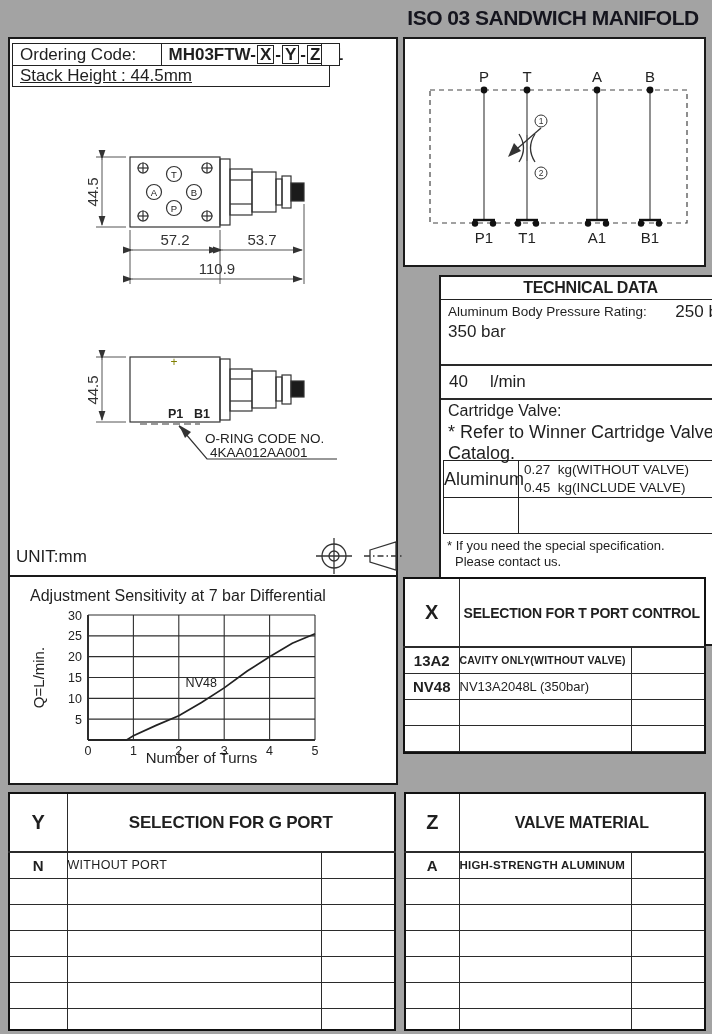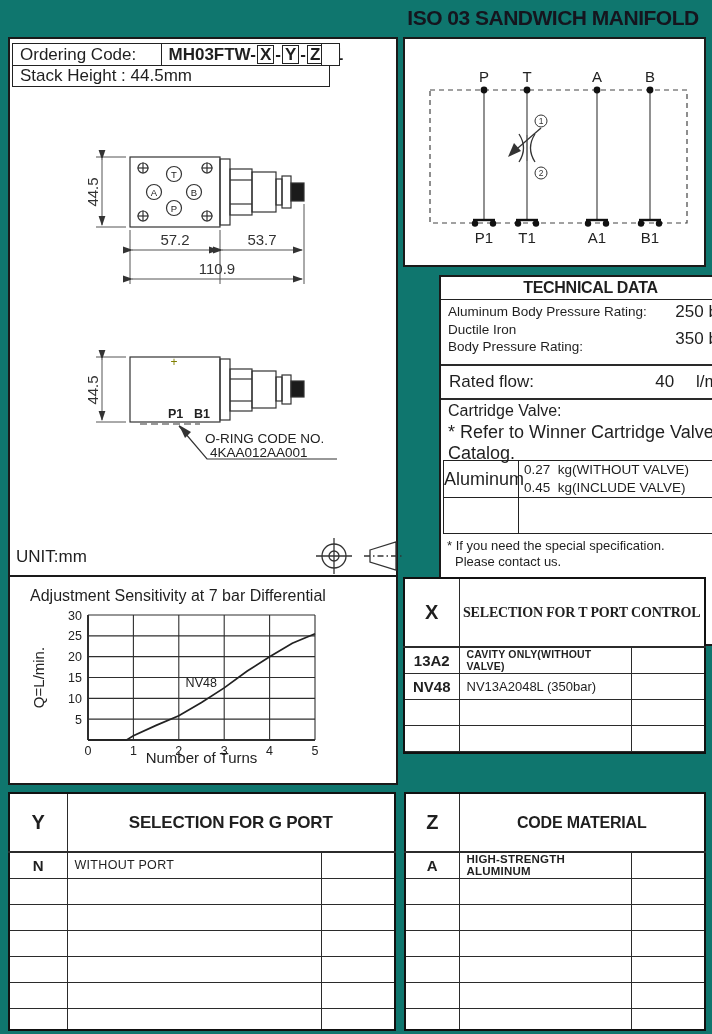--- a/index.html
+++ b/index.html
@@ -1,35 +1,35 @@
 <!DOCTYPE html>
 <html><head>
 <meta charset="utf-8">
 <style>
   * { margin:0; padding:0; box-sizing:border-box; }
   html,body { background:#fff; }
   body { font-family:"Liberation Sans", sans-serif; color:#1f1f1f; }
-  #page { position:relative; width:712px; height:1034px; background:#0f766e; overflow:hidden; }
+  #page { position:relative; width:712px; height:1034px; background:#a3a3a3; overflow:hidden; }
   .abs { position:absolute; }
   .box { border:2px solid #1a1a1a; background:#fff; }
   svg { font-family:"Liberation Sans", sans-serif; }
 
   
   #main-title { left:400px; top:6px; width:306px; text-align:center;
     font-size:21px; font-weight:bold; letter-spacing:-0.5px; color:#15151e; }
 
   
   #ordering { left:10px; top:41px; width:330px; font-size:17px; }
   #ordering .row { display:flex; }
   #ordering .cell { border:1.5px solid #222; background:#fff; padding:0 7px;
     height:23px; display:flex; align-items:center; white-space:nowrap; }
   #ordering .r1c1 { width:150px; }
   #ordering .r1c2 { width:162px; margin-left:-1.5px; font-weight:bold; }
   #ordering .r1c3 { width:19px; margin-left:-1.5px; }
-  #ordering .r2 { width:318px; margin-top:-1.5px; height:22px; }
+  #ordering .r2 { width:318px; margin-top:-1.5px; height:22px;text-decoration:underline; }
   .boxed { display:inline-block; border:1.5px solid #222; padding:0 2px; line-height:1.05; margin:0 1px; }
   .boxed.sm { border-width:1px; padding:0 1.5px; }
 
   
   #tech { left:403px; top:275px; width:303px; height:371px;margin-left:36px; }
   #tech .hd { height:23px; border-bottom:1.5px solid #222; text-align:center;
     font-weight:bold; font-size:16px; line-height:22px; letter-spacing:-0.3px; }
   #tech .sec1 { height:66px; border-bottom:2.5px solid #2a2a2a; padding:2px 7px 0 7px; }
   #tech .prow { display:flex; align-items:center; }
   #tech .plabel { font-size:13.5px; flex:1; line-height:1.25; }
@@ -54,22 +54,22 @@
   #chart-box { left:8px; top:575px; width:390px; height:210px; }
   #chart-title { position:absolute; left:20px; top:10px; width:344px; font-size:16px; }
 
   
   table.sel { position:absolute; border-collapse:collapse; table-layout:fixed; background:#fff; }
   table.sel, table.sel td { border:1px solid #2b2b2b; }
   table.sel { border:2px solid #111; }
   table.sel td.code { text-align:center; font-weight:bold; font-size:20px; border-bottom-width:2px; }
   table.sel td.htitle { text-align:center; font-weight:bold; border-bottom-width:2px; letter-spacing:-0.2px; }
   table.sel td.rcode { text-align:center; font-weight:bold; font-size:15px; }
-  table.sel td.rdesc { padding-left:7px; }
-  .fs14b { font-size:14px; font-weight:bold;font-family:Liberation Serif, serif; }
+  table.sel td.rdesc { }
+  .fs14b { font-size:14px; font-weight:bold; }
   .fs17b { font-size:17px; font-weight:bold; }
   .fs16b { font-size:16px; font-weight:bold; }
   .desc-smallbold { font-size:10.5px; font-weight:bold; letter-spacing:0.2px; }
   .desc-reg13 { font-size:13px; }
   .desc-reg12 { font-size:12.5px; letter-spacing:0.3px; }
   .desc-bold11 { font-size:11.5px; font-weight:bold; letter-spacing:0.2px; }
 
   #unit-label { left:14px; top:545px; font-size:17px; }
 </style>
 </head>
@@ -297,29 +297,24 @@
   </div>
 
   <div id="tech" class="abs box">
     <div class="hd">TECHNICAL DATA</div>
     <div class="sec1">
       <div class="prow">
         <div class="plabel">Aluminum Body Pressure Rating:</div>
         <div class="pval">250 bar</div>
       </div>
       <div class="prow">
-        <div class="plabel">
-          <span>Ductile Iron</span><br>
-          <span>Body Pressure Rating:</span>
-        </div>
         <div class="pval">350 bar</div>
       </div>
     </div>
     <div class="sec2">
-      <span class="lbl">Rated flow:</span>
       <span>40</span>
       <span class="unit">l/min</span>
     </div>
     <div class="sec3">
       <div class="cl1">Cartridge Valve:</div>
       <div class="cnote">* Refer to Winner Cartridge Valve Catalog.</div>
     </div>
     <table class="wtbl">
       <colgroup>
           <col style="width:75px">
@@ -468,21 +463,21 @@
 
   <table class="sel" style="left:404px;top:792px;width:302px;height:239px;">
     <colgroup>
         <col style="width:54px">
         <col style="width:172px">
         <col>
       </colgroup>
     <tbody>
         <tr style="height:59px">
       <td class="code">Z</td>
-      <td class="htitle fs16b" colspan="2">CODE MATERIAL</td>
+      <td class="htitle fs16b" colspan="2">VALVE MATERIAL</td>
     </tr>
     <tr style="height:26px">
       <td class="rcode">A</td>
       <td class="rdesc desc-bold11">HIGH-STRENGTH ALUMINUM</td>
       <td></td>
     </tr>
     <tr style="height:26px">
           <td class="rcode"></td>
           <td class="rdesc"></td>
           <td></td>

